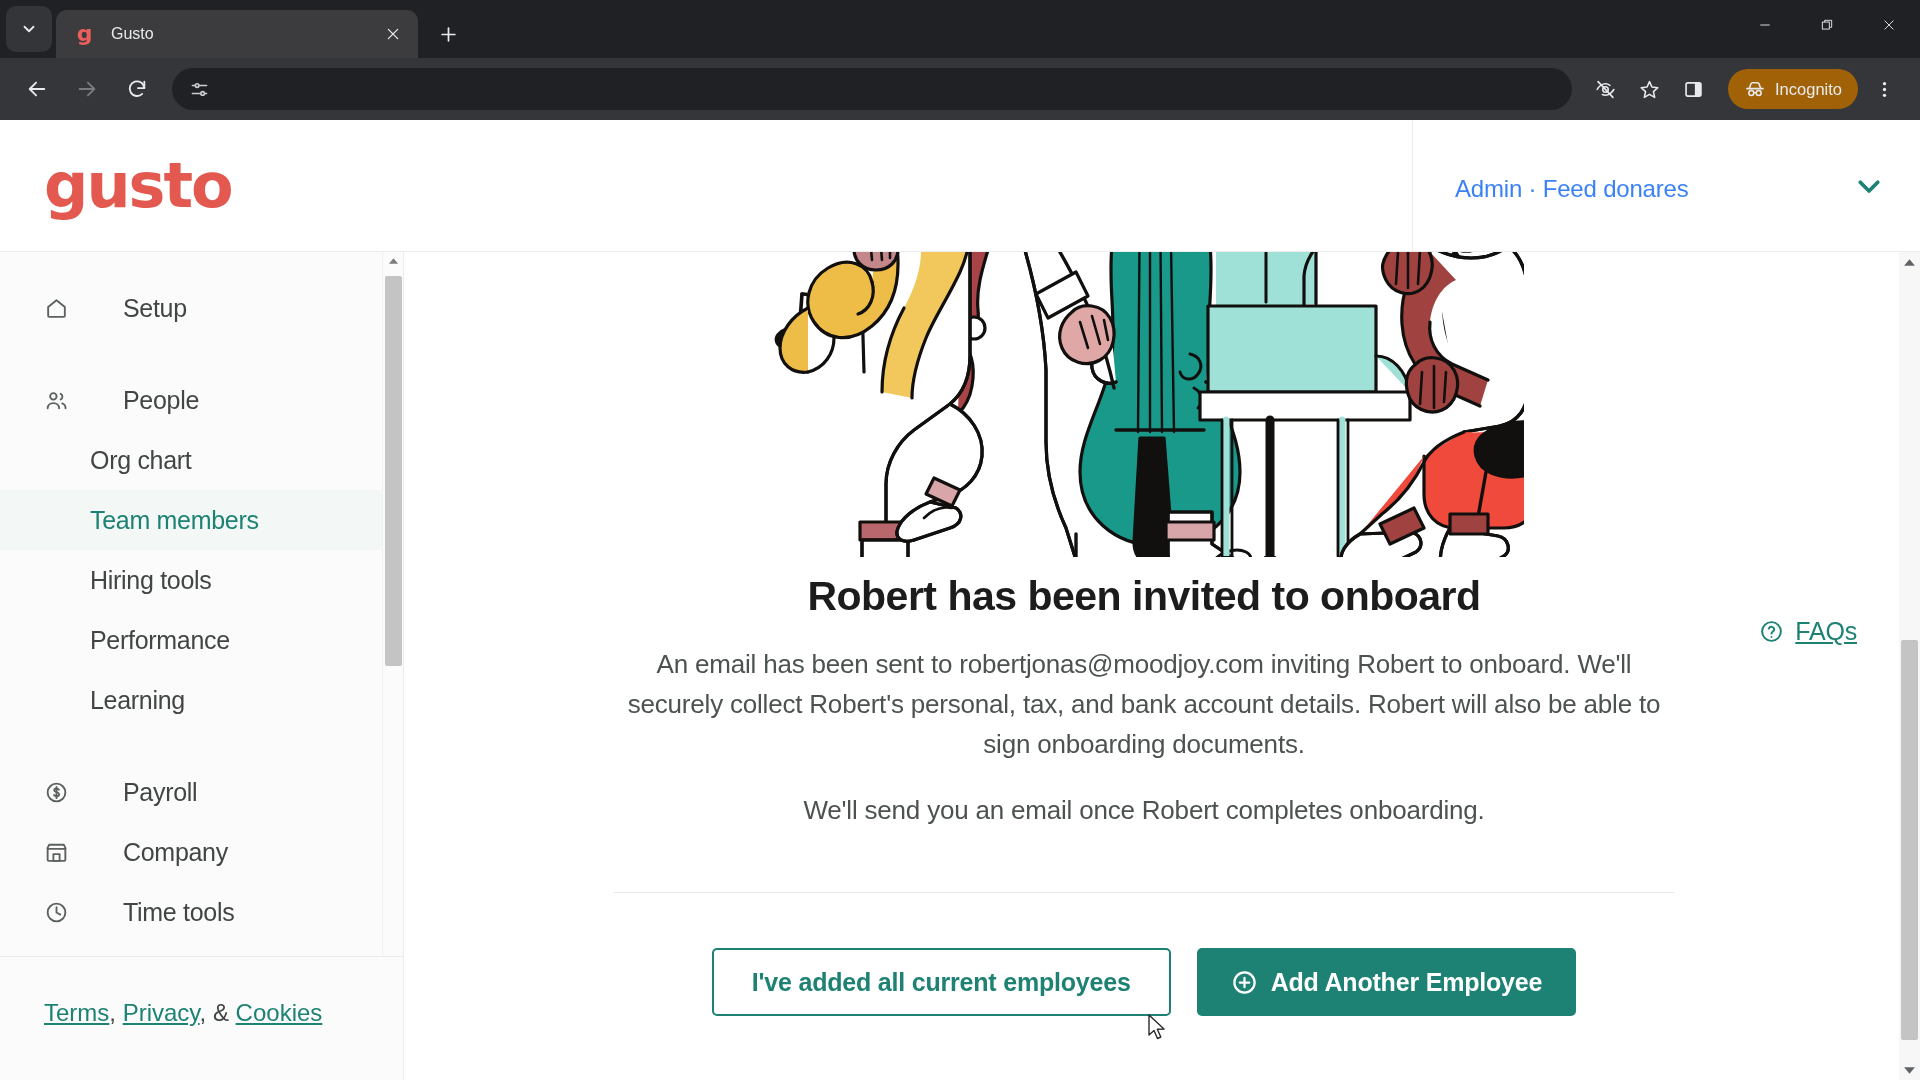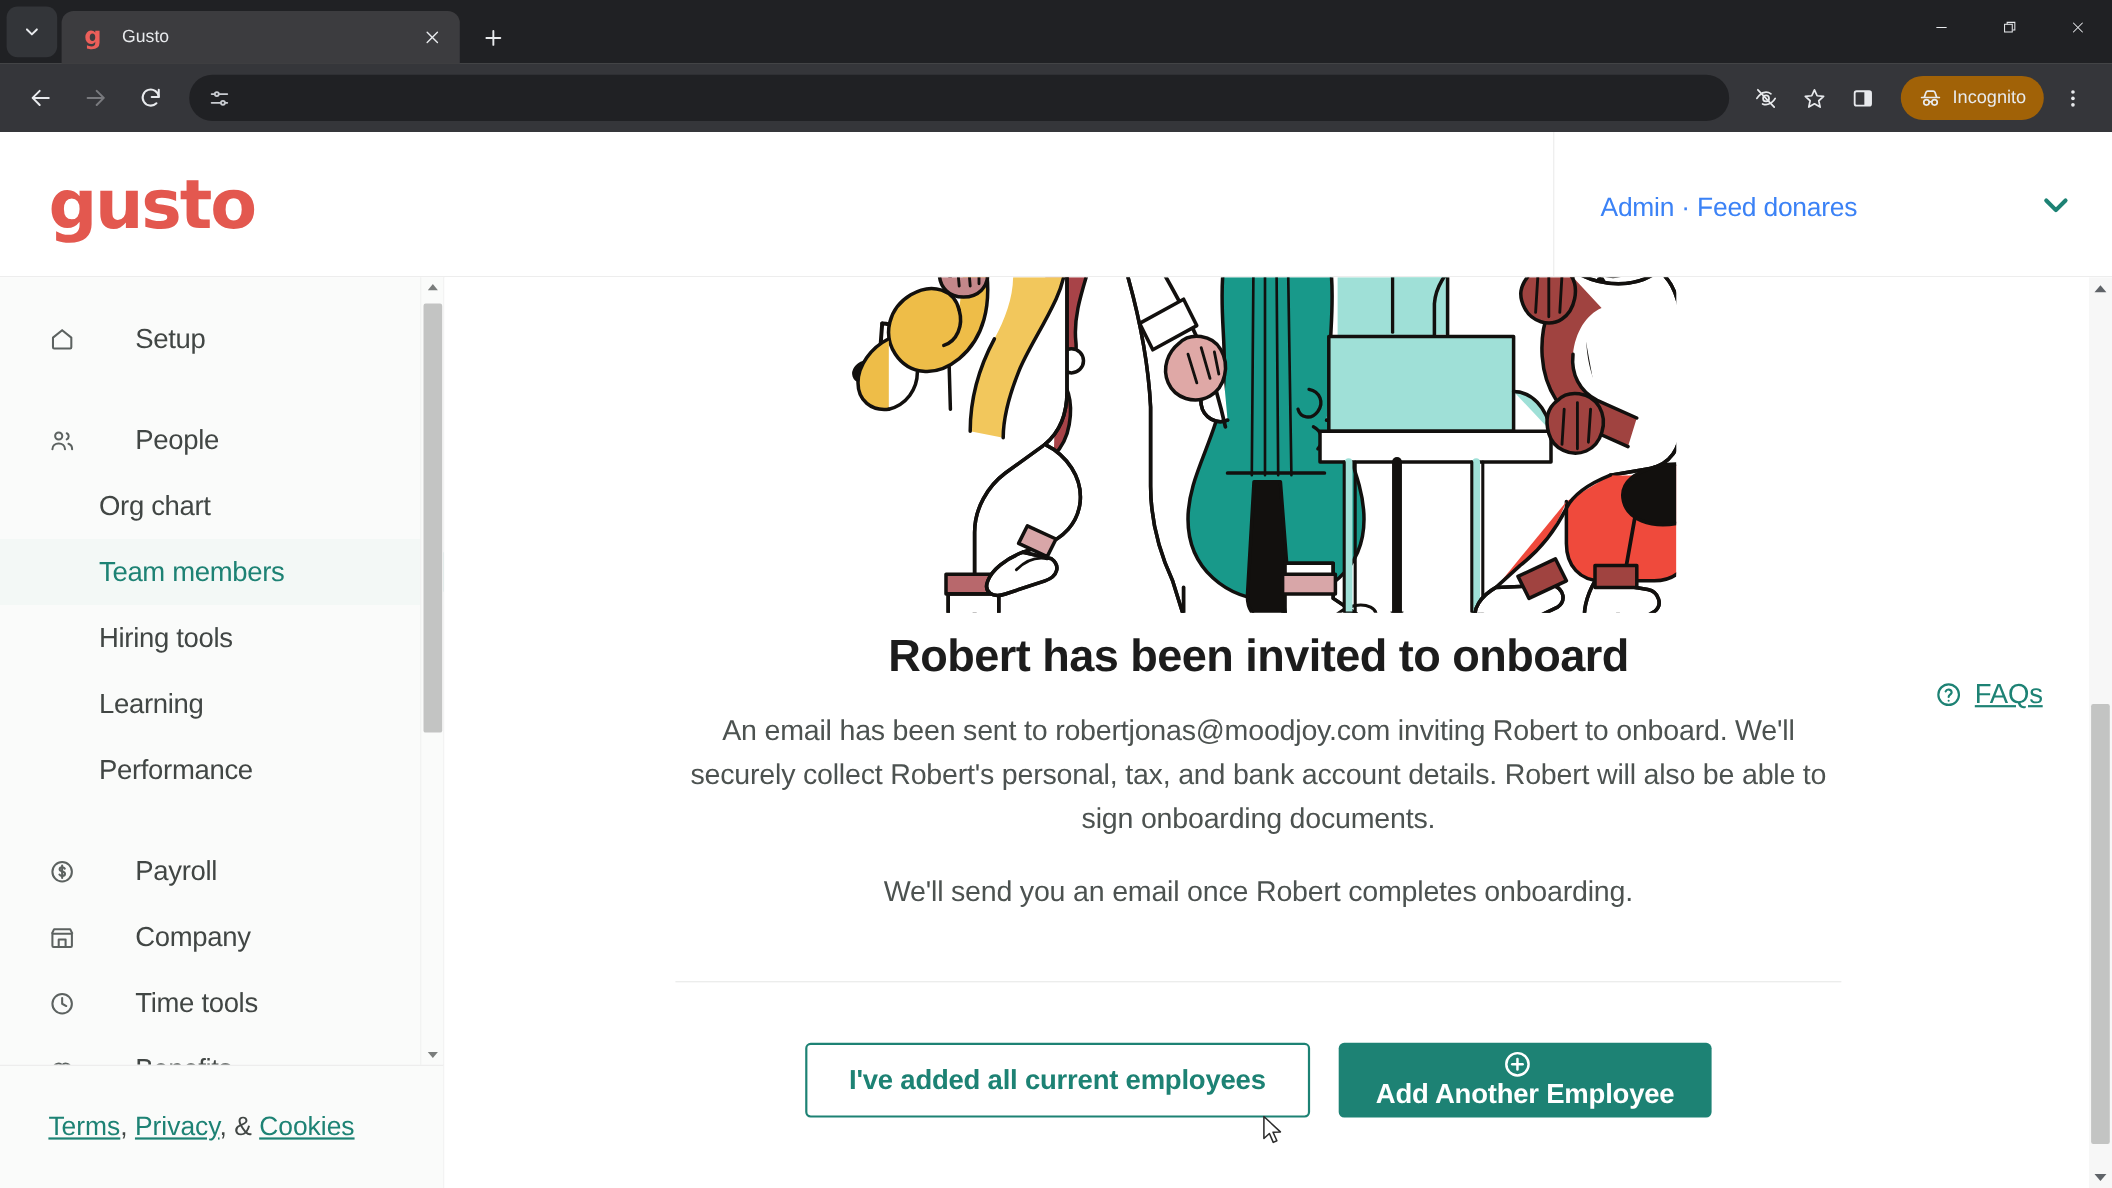--- a/index.html
+++ b/index.html
@@ -174,21 +174,21 @@
   .sb-arrow { height: 18px; display:flex; align-items:center; justify-content:center;
     cursor:pointer; }
   .sb-arrow svg { width: 11px; height: 8px; }
   .sb-track { position: absolute; top: 18px; bottom: 18px; left: 2px; right: 1px; }
   .sb-thumb {
     position: absolute; top: 6px; left: 0; width: 17px; height: 390px;
     background: #c3c4c3; border-radius: 2px; cursor: pointer;
   }
 
   .sb-footer {
-    position: absolute; bottom: 0; left: 0; right: 0; height: 112px;
+    position: absolute; bottom: 12px; left: 0; right: 0; height: 112px;
     border-top: 1px solid #ebeceb; display: flex; align-items: center;
     padding-left: 44px; background: #fafbfa;
   }
   .sb-footer-text { font-size: 24px; color: #414644; }
   .sb-footer-text a { color: #1d8274; text-decoration: underline; cursor: pointer; }
 
   
   .main {
     flex: 1 1 auto; position: relative; background: #ffffff;
     overflow: hidden;
@@ -248,21 +248,21 @@
   .btn {
     display: flex; align-items: center; justify-content: center;
     cursor: pointer; font-weight: bold; letter-spacing: -0.2px;
   }
   .btn-secondary {
     height: 68px; padding: 0 38px; border: 2px solid #1d8274;
     border-radius: 5px; color: #1d8274; font-size: 25px; background: #fff;
   }
   .btn-primary {
     height: 68px; padding: 0 34px; background: #1d8274; border-radius: 5px;
-    color: #ffffff; font-size: 25px; flex-direction: column;
+    color: #ffffff; font-size: 25px;
   }
   .btn-primary svg { width: 27px; height: 27px; margin-right: 13px; flex:0 0 auto;}
 
   .cursor { position: absolute; left: 1147px; top: 894px; z-index: 20;
     pointer-events: none; }
   .cursor svg { width: 20px; height: 28px; }
 </style>
 </head>
 <body>
 
@@ -433,24 +433,24 @@
               <span class="sb-label">Org chart</span>
             </div>
             <div class="sb-sub active">
               <span class="sb-label">Team members</span>
               <span class="sb-active-bar"></span>
             </div>
             <div class="sb-sub">
               <span class="sb-label">Hiring tools</span>
             </div>
             <div class="sb-sub">
+              <span class="sb-label">Performance</span>
+            </div>
+            <div class="sb-sub">
               <span class="sb-label">Learning</span>
-            </div>
-            <div class="sb-sub">
-              <span class="sb-label">Performance</span>
             </div>
 
             <div class="sb-group-gap"></div>
 
             <div class="sb-item">
               <span class="sb-icon">
                 <svg viewBox="0 0 24 24" fill="none" stroke="#5c6260" stroke-width="1.8" stroke-linecap="round">
                   <circle cx="12" cy="12" r="8.5"></circle>
                   <path d="M14.3 9.3c-.5-.8-1.4-1.2-2.3-1.2-1.3 0-2.2.7-2.2 1.7
                            0 2.5 4.7 1.3 4.7 3.9 0 1.1-1 1.9-2.4 1.9-1.1 0-2-.4-2.5-1.2"></path>

